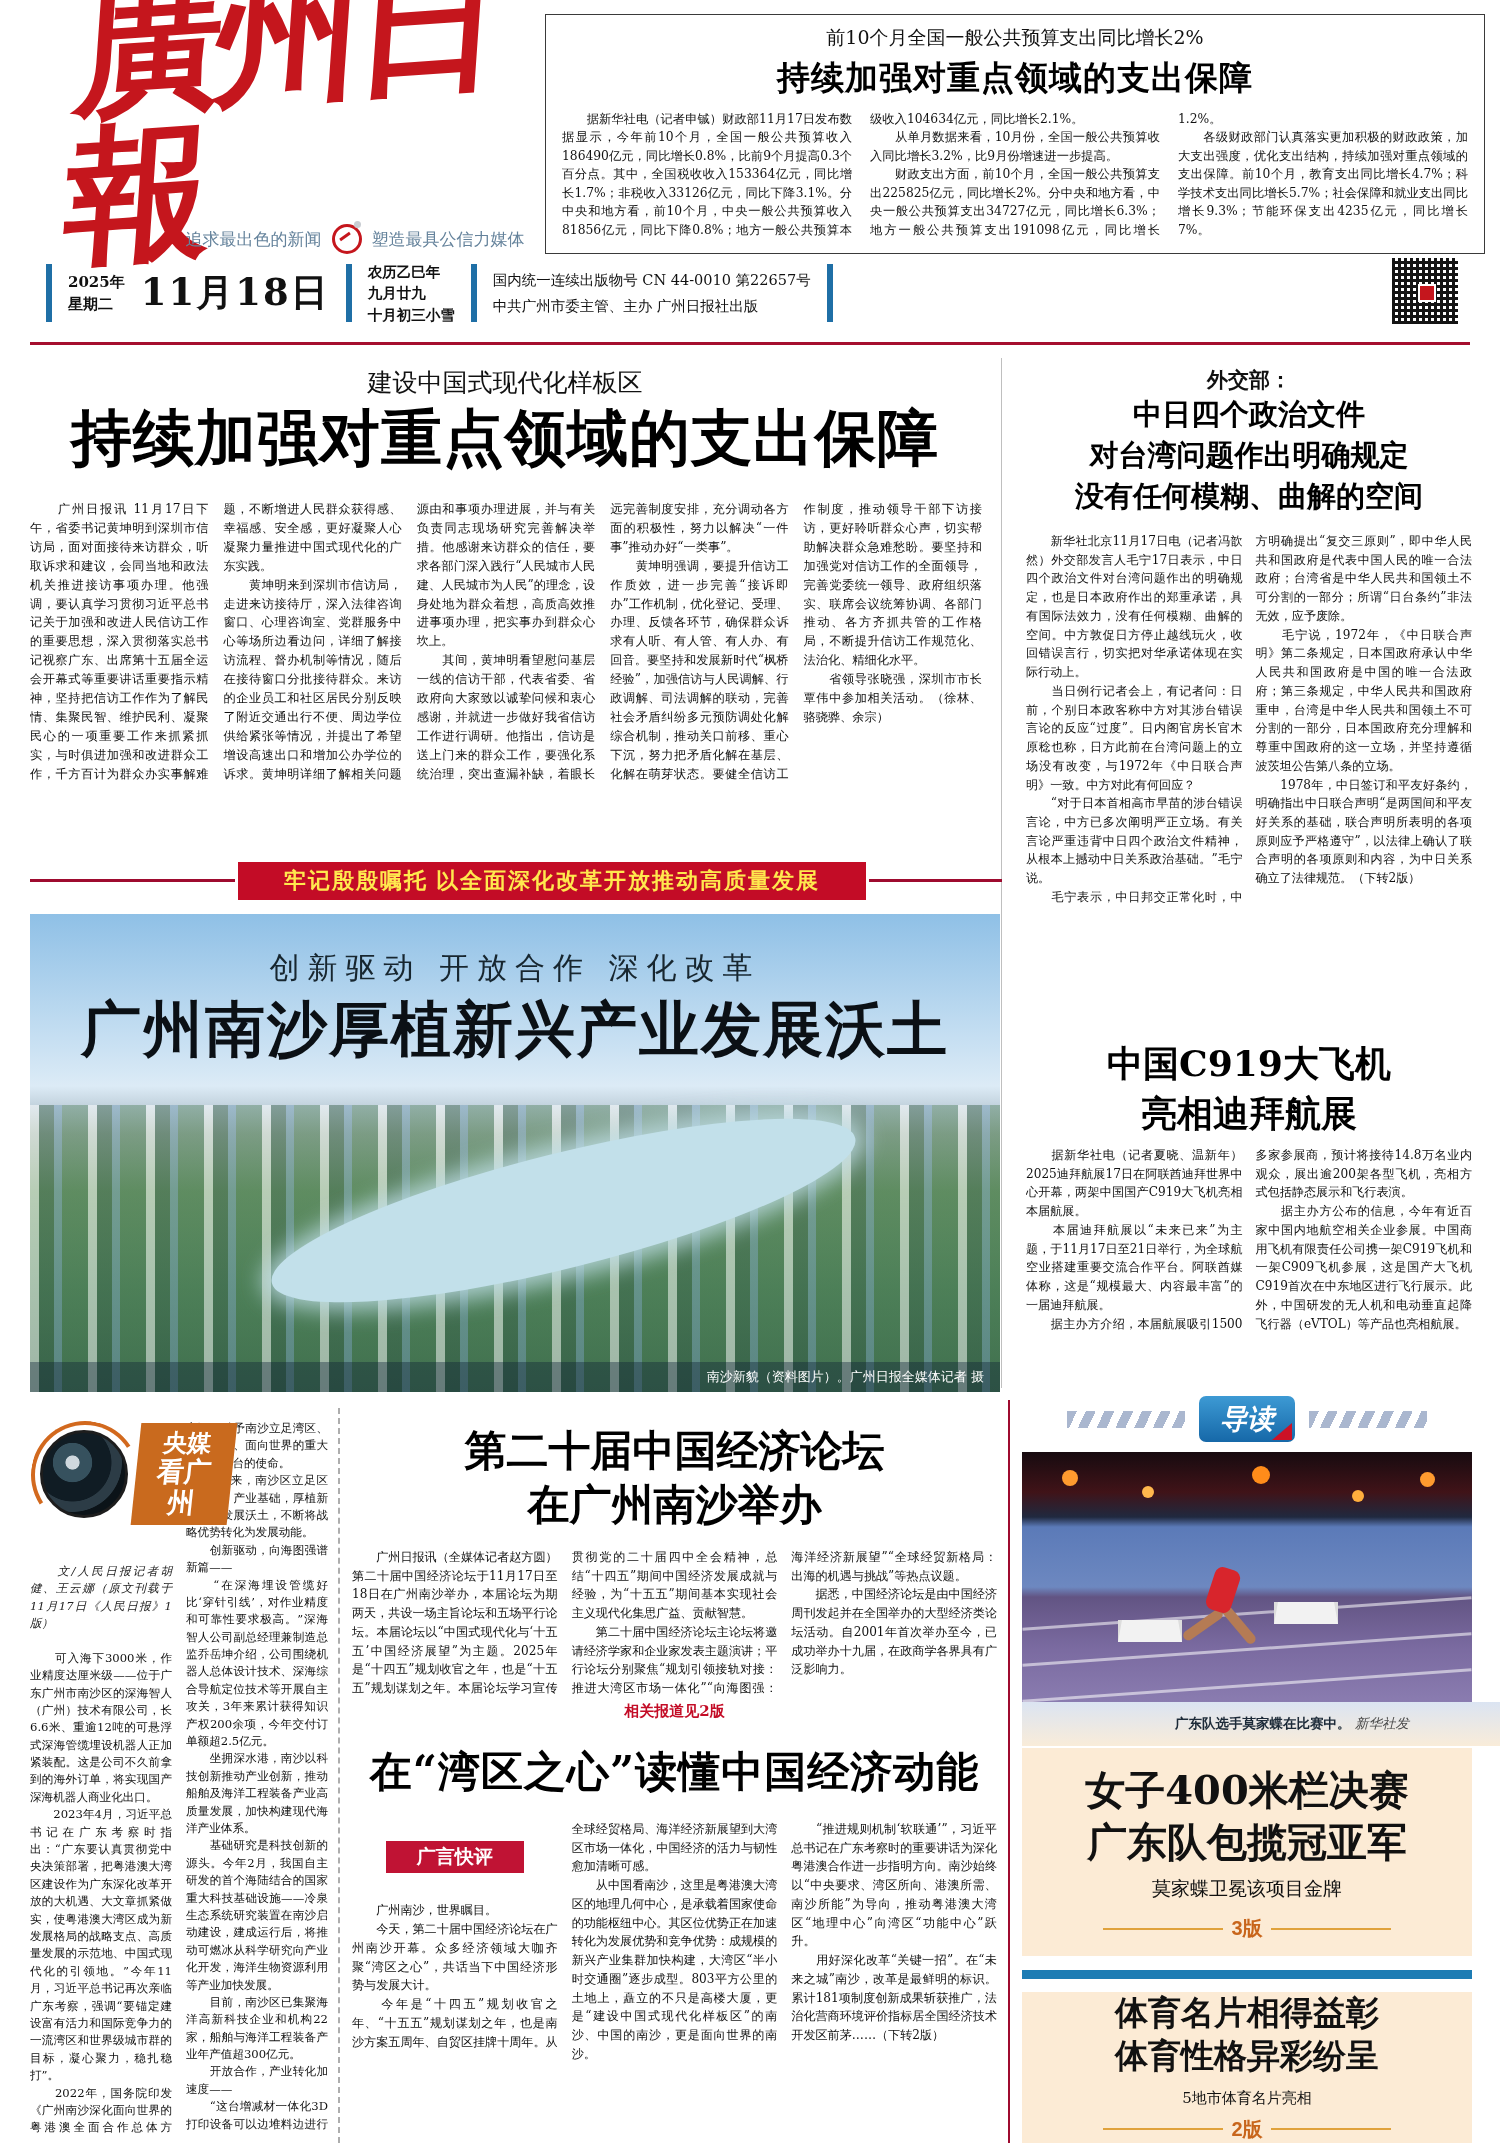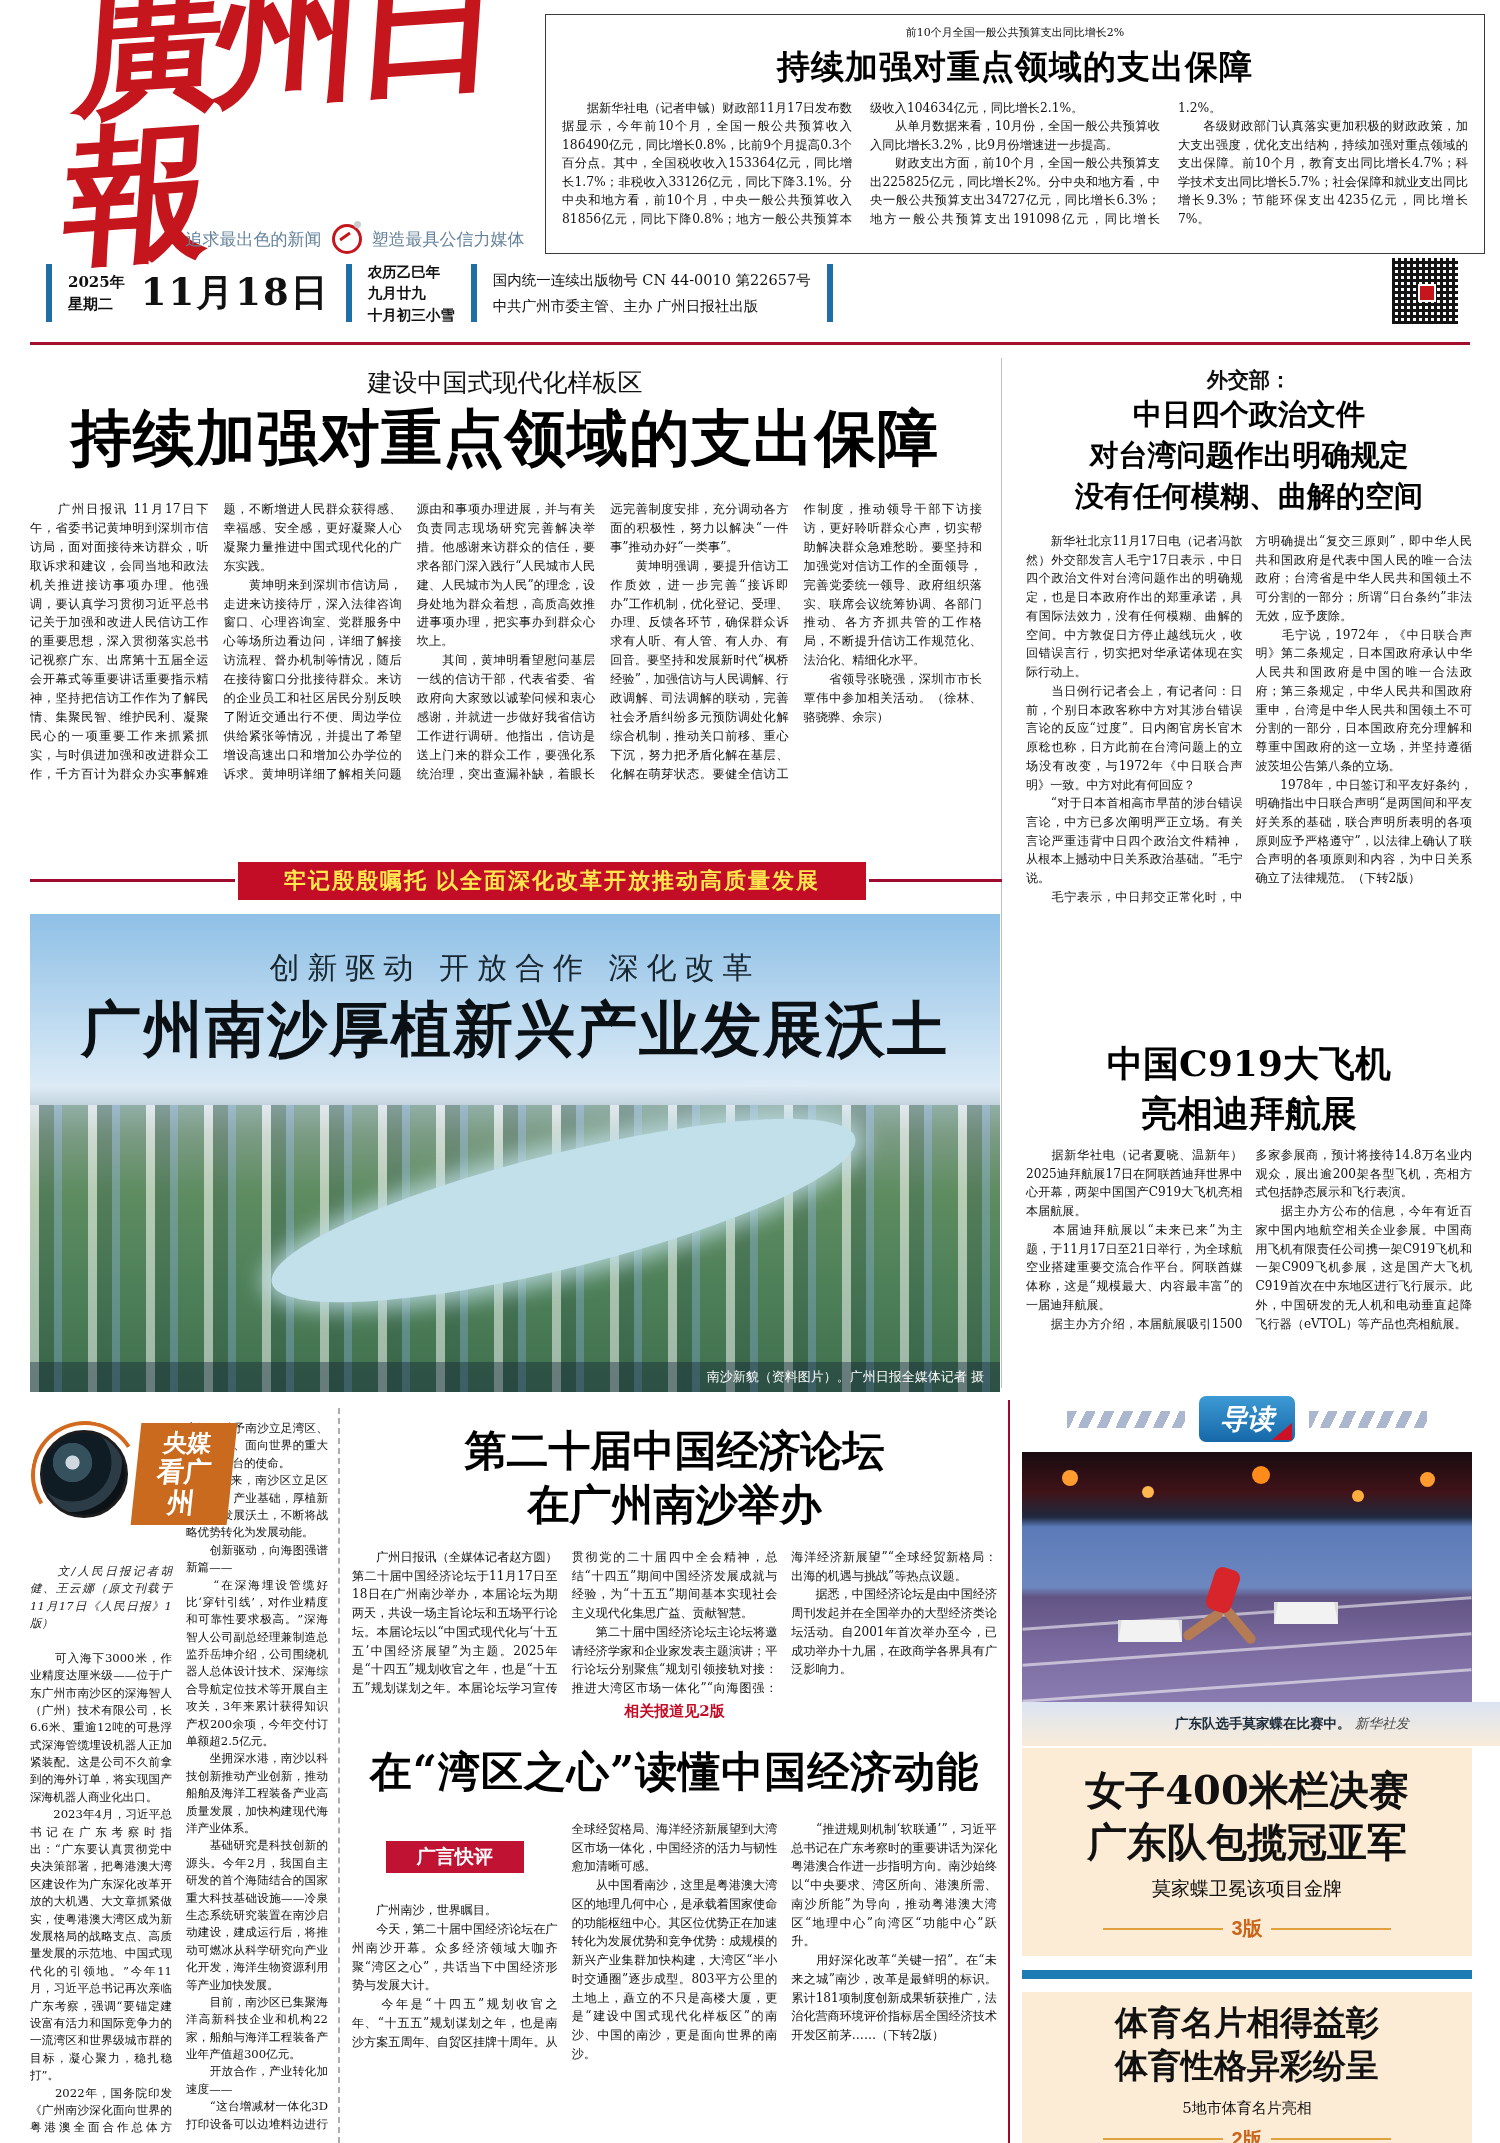--- a/index.html
+++ b/index.html
@@ -25,21 +25,21 @@
   .bigdate{font-size:37px;font-weight:bold;letter-spacing:2px;margin-left:16px;}
   .lunar{font-size:14.5px;font-weight:bold;line-height:1.45;}
   .pub{font-size:14.5px;line-height:1.8;}
   #qr{left:1392px;top:258px;width:66px;height:66px;
       background-image:repeating-linear-gradient(0deg,#141414 0 3px,transparent 3px 6px),
                        repeating-linear-gradient(90deg,#141414 0 3px,#fff 3px 6px);}
   #qr div{position:absolute;left:26px;top:26px;width:14px;height:14px;background:#c5161d;border:2px solid #fff;}
   
   #topbox{left:545px;top:14px;width:940px;height:240px;border:1px solid #3a3a3a;box-sizing:border-box;
           padding:10px 16px 8px;}
-  #topbox .kicker{font-size:11px;text-align:center;}
+  #topbox .kicker{font-size:19px;text-align:center;}
   #topbox .head{font-size:33px;letter-spacing:1px;margin:5px 0 9px;}
   #topbox .bt{columns:3;column-gap:18px;height:140px;font-size:12.3px;line-height:1.5;}
   #rule-top{left:30px;top:342px;width:1440px;height:3px;background:#a50f2e;}
   
   #lead-kicker{left:30px;top:366px;width:950px;font-size:25px;}
   #lead-hl{left:30px;top:398px;width:950px;font-size:61px;letter-spacing:1px;}
   #lead-body{left:30px;top:500px;width:952px;height:360px;columns:5;column-gap:15px;}
   #vline1{left:1001px;top:358px;width:1px;height:1030px;background:#bfbfbf;}
   
   #diplo-dept{left:1026px;top:366px;width:446px;font-size:21px;font-weight:bold;}
@@ -107,21 +107,21 @@
   #sportsphoto .lane{position:absolute;left:0;width:100%;height:3px;background:rgba(255,255,255,.55);transform:rotate(-4deg);}
   #sportsphoto .hurdle{position:absolute;width:64px;height:9px;background:#f2f2f2;border-bottom:22px solid transparent;
         border-left:4px solid #ddd;border-right:4px solid #ddd;box-sizing:border-box;}
   #sportsphoto .torso{position:absolute;width:26px;height:44px;background:#d8252c;border-radius:8px;transform:rotate(18deg);}
   #sportsphoto .limb{position:absolute;width:10px;height:46px;background:#b57b54;border-radius:5px;}
   #sp-cap{left:1022px;top:1702px;width:540px;height:44px;background:linear-gradient(180deg,#dbe4f2,#f9ecd9);
         font-size:13.5px;font-weight:bold;color:#1c2a38;line-height:42px;text-align:center;}
   #sp-cap .src{font-weight:normal;font-style:italic;color:#4a4a4a;}
   .creambox{left:1022px;width:450px;background:#fcebd5;text-align:center;box-sizing:border-box;}
   #sbox1{top:1748px;height:208px;padding-top:16px;}
-  #sbox2{top:1992px;height:151px;padding-top:10px;}
+  #sbox2{top:1992px;height:151px;}
   .cb-hl1{font-size:40px;font-weight:bold;line-height:1.3;white-space:pre-line;}
   .cb-hl2{font-size:33px;font-weight:bold;line-height:1.3;white-space:pre-line;}
   .cb-sub{font-size:19px;margin-top:8px;}
   .pagerow{display:flex;align-items:center;justify-content:center;gap:8px;margin-top:13px;}
   .pagerow .ln{width:120px;height:2px;background:#e0a23c;}
   .pagerow .pg{color:#c8651b;font-weight:bold;font-size:20px;font-family:"Liberation Sans",sans-serif;}
   #bluebar{left:1022px;top:1970px;width:450px;height:9px;background:#1d7cb4;}
 </style>
 </head>
 <body>

